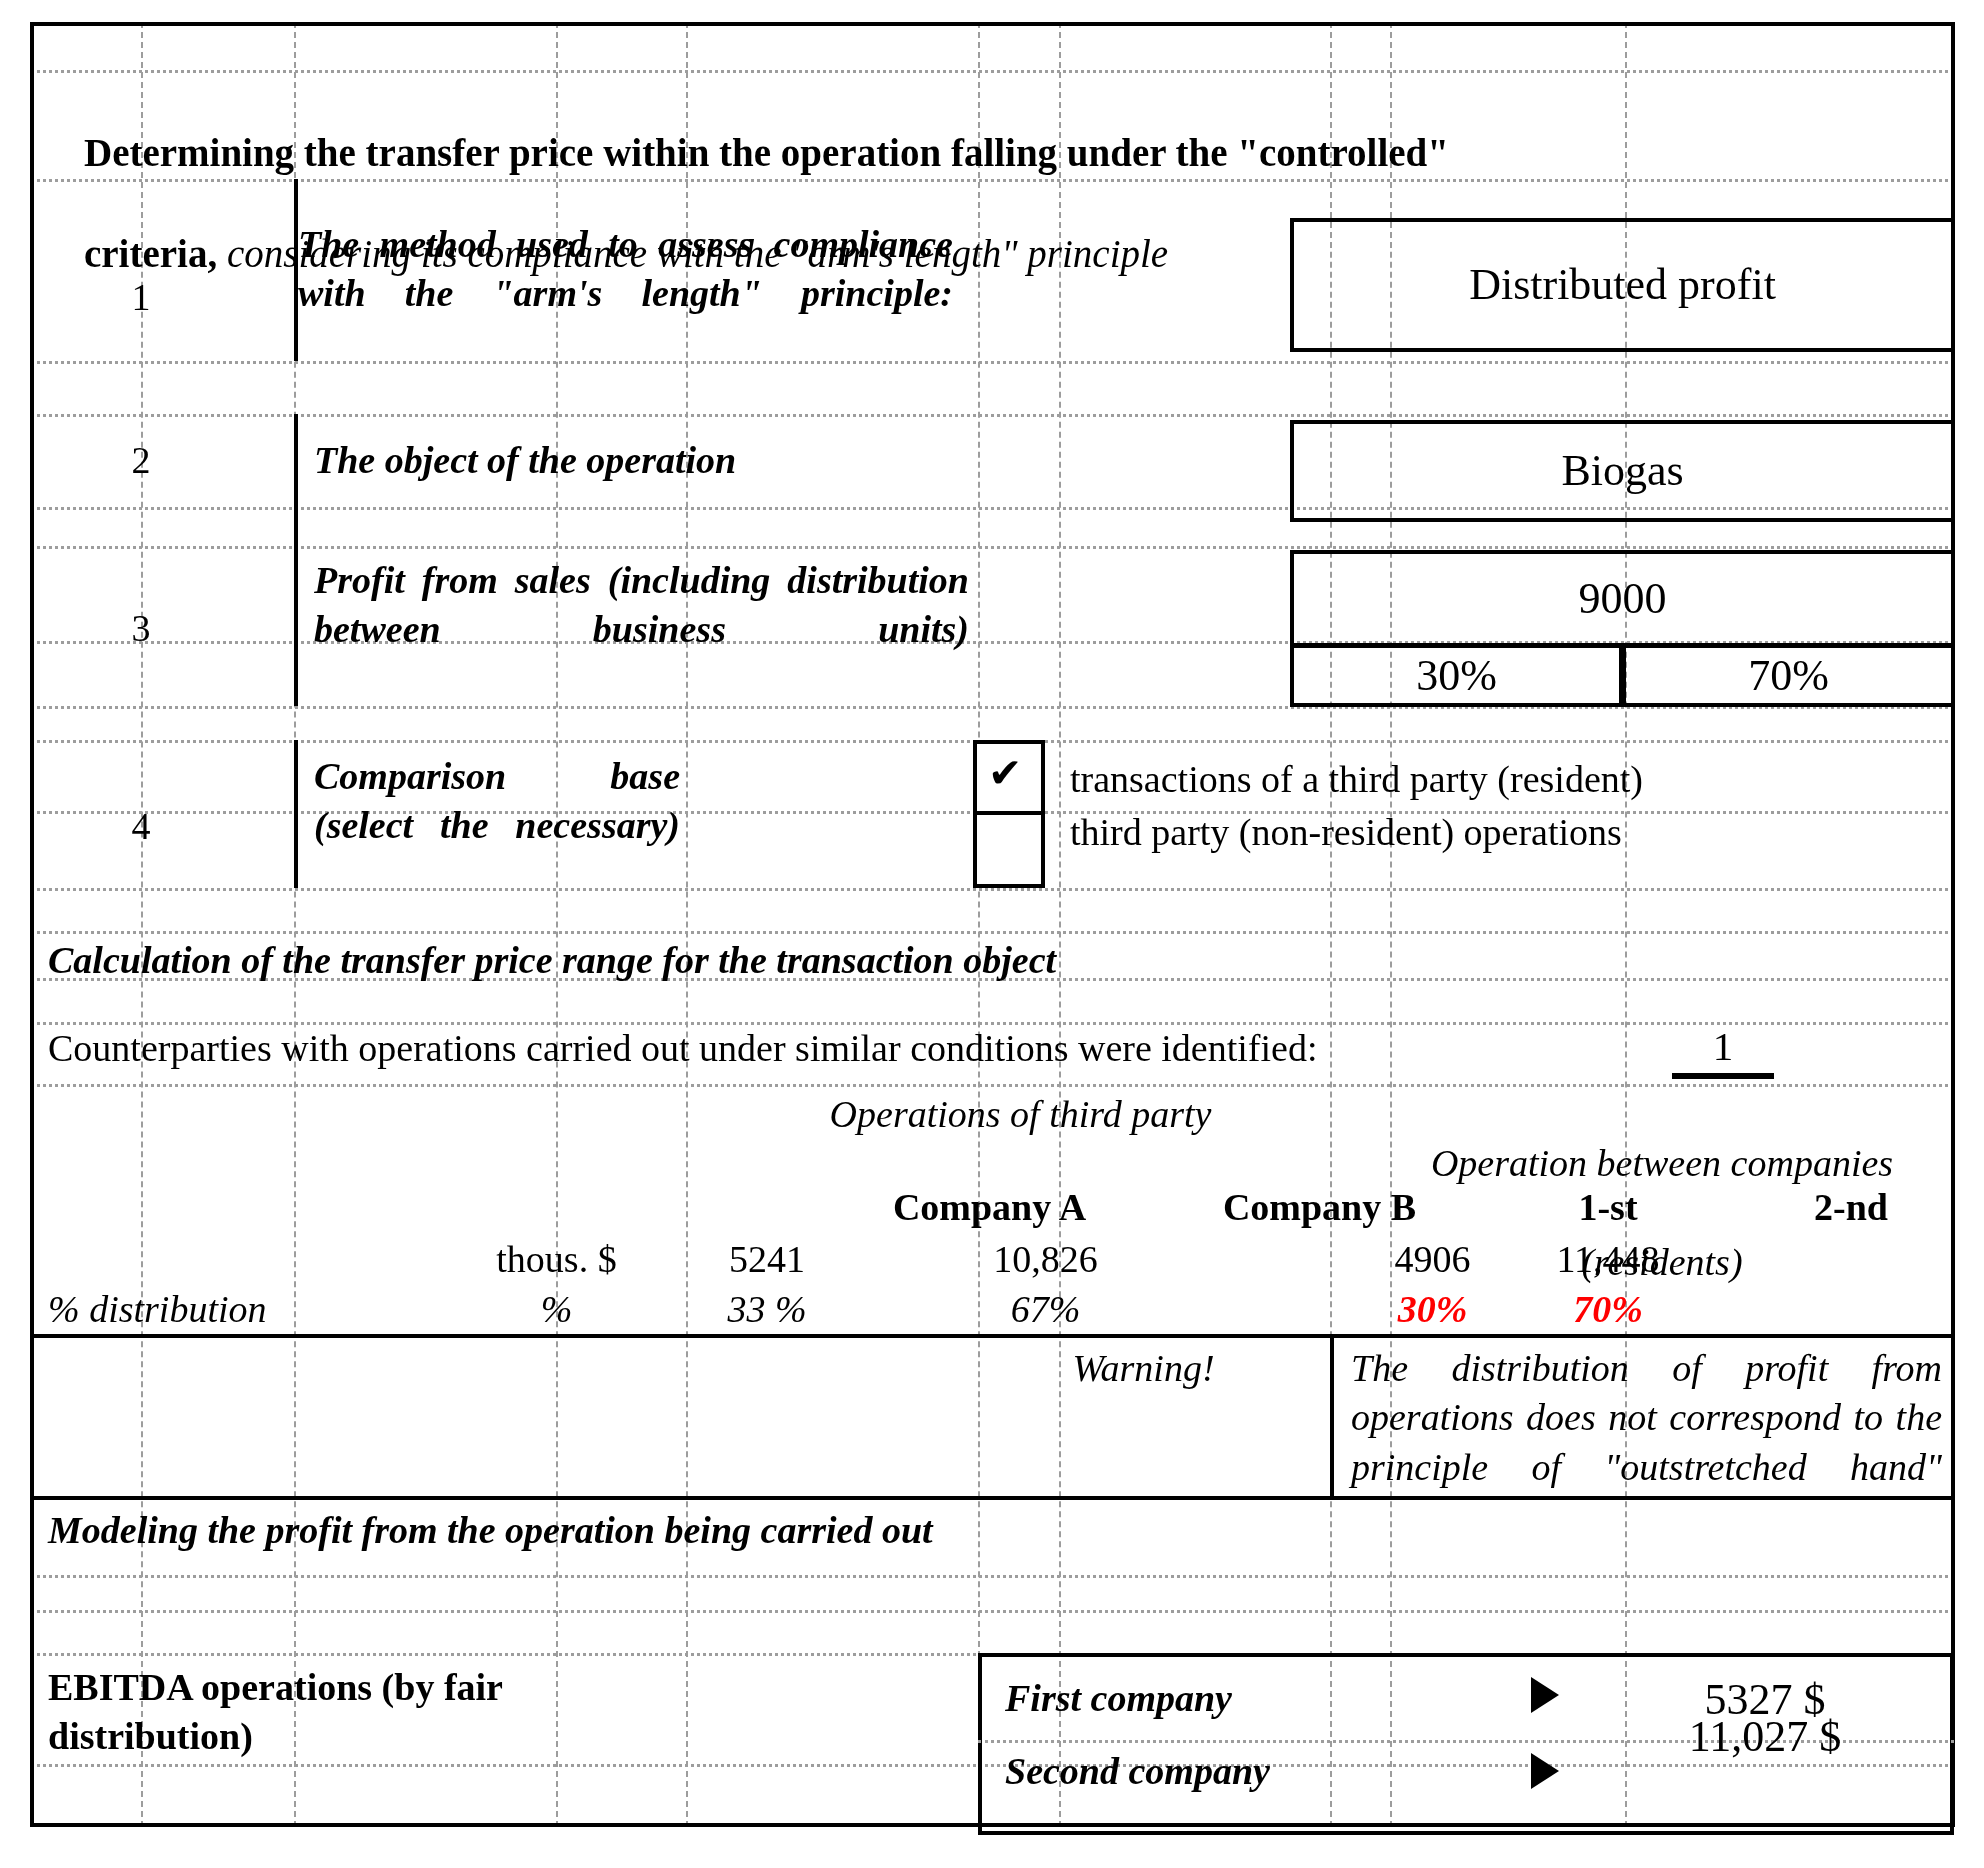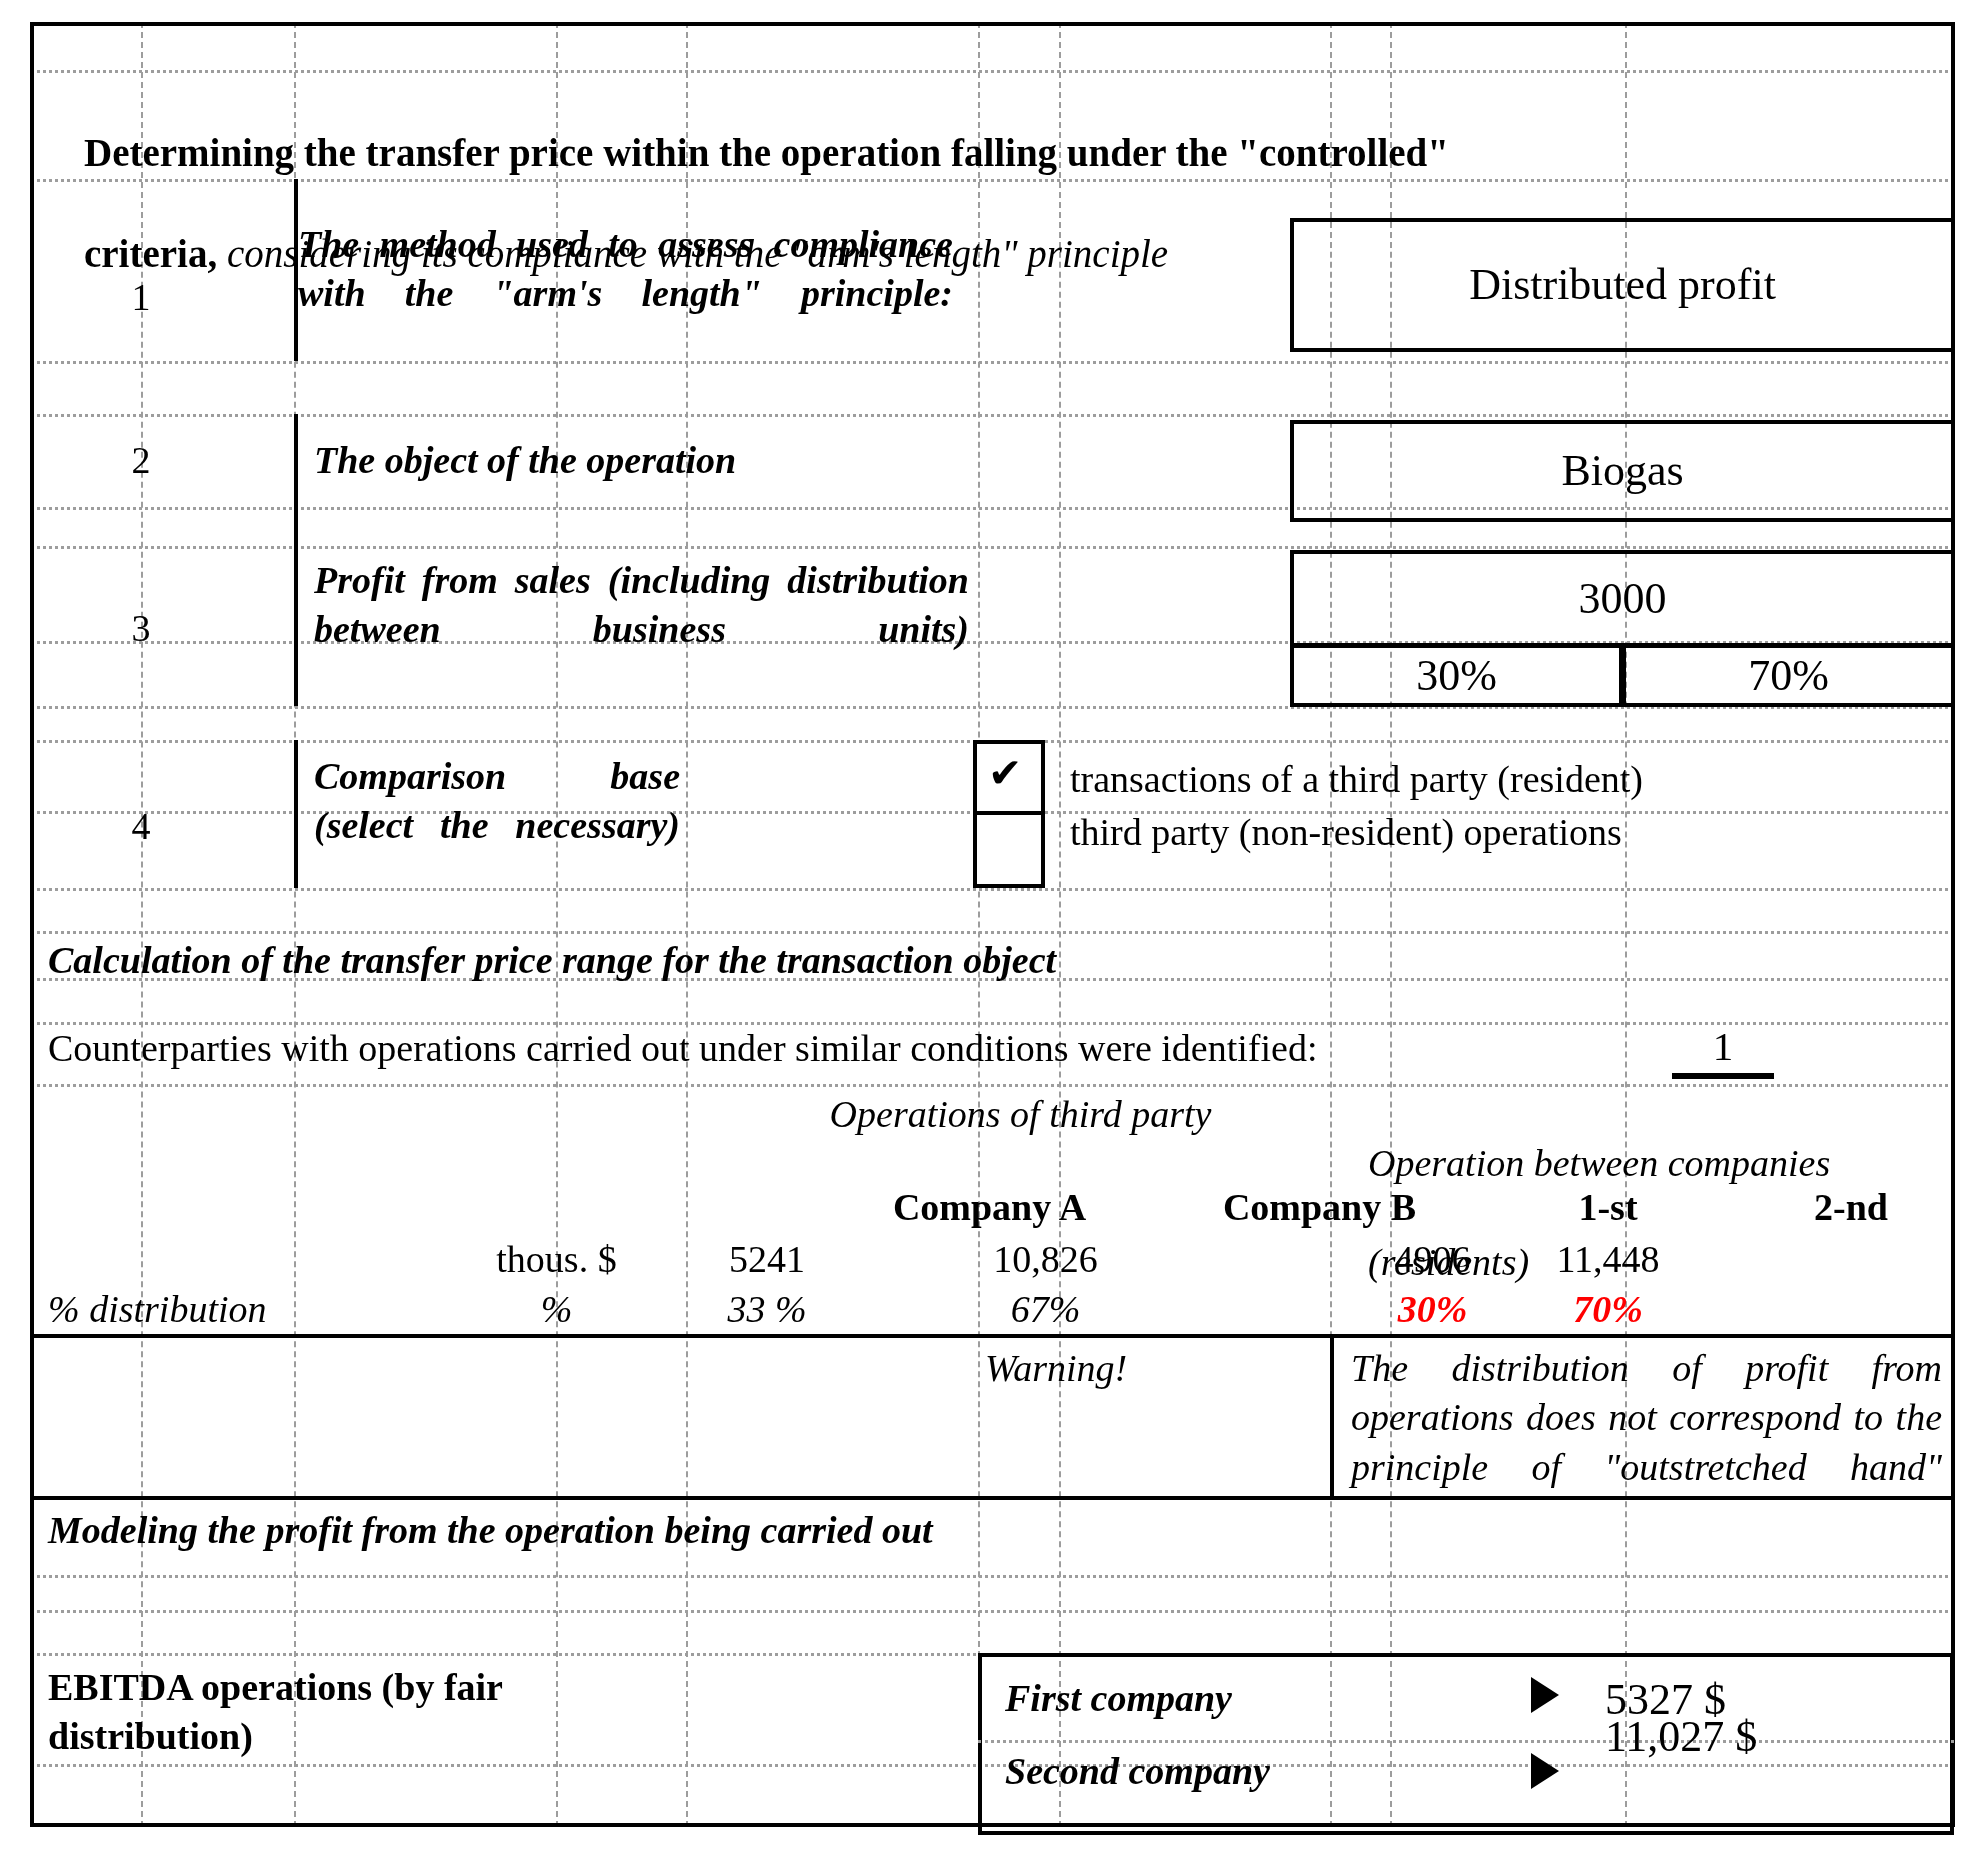--- a/index.html
+++ b/index.html
@@ -68,21 +68,21 @@
   .t {
     position: absolute;
     line-height: 1.30;
     white-space: pre-wrap;
   }
   .bold   { font-weight: bold; }
   .ital   { font-style: italic; }
   .bi     { font-weight: bold; font-style: italic; }
   .just   { text-align: justify; text-align-last: justify; }
   .ctr    { text-align: center; }
-  .right  { text-align: left; }
+  .right  { text-align: center; }
   .red    { color: #ff0000; }
 
   .s-title   { font-size: 39px; }
   .s-label   { font-size: 38px; }
   .s-val     { font-size: 44px; }
   .s-body    { font-size: 38px; }
 
   
   .cbox {
     position: absolute;
@@ -173,21 +173,21 @@
   <div class="t s-label ctr" style="left:99px; top:436px; width:84px;">2</div>
   <div class="t s-label bi" style="left:314px; top:436px; width:655px;">The object of the operation</div>
   <div class="boxed" style="left:1290px; top:420px; width:665px; height:102px;">
     <span class="t s-val" style="position:static;">Biogas</span>
   </div>
 
   <div class="vrule" style="left:294px; top:546px; height:160px;"></div>
   <div class="t s-label ctr" style="left:99px; top:604px; width:84px;">3</div>
   <div class="t s-label bi just" style="left:314px; top:556px; width:655px;">Profit from sales (including distribution between business units)</div>
   <div class="boxed" style="left:1290px; top:550px; width:665px; height:97px;">
-    <span class="t s-val" style="position:static;">3000</span>
+    <span class="t s-val" style="position:static;">9000</span>
   </div>
   <div class="boxed" style="left:1290px; top:644px; width:333px; height:63px;">
     <span class="t s-val" style="position:static;">30%</span>
   </div>
   <div class="boxed" style="left:1622px; top:644px; width:333px; height:63px;">
     <span class="t s-val" style="position:static;">70%</span>
   </div>
 
   <div class="vrule" style="left:294px; top:740px; height:148px;"></div>
   <div class="t s-label ctr" style="left:99px; top:802px; width:84px;">4</div>

